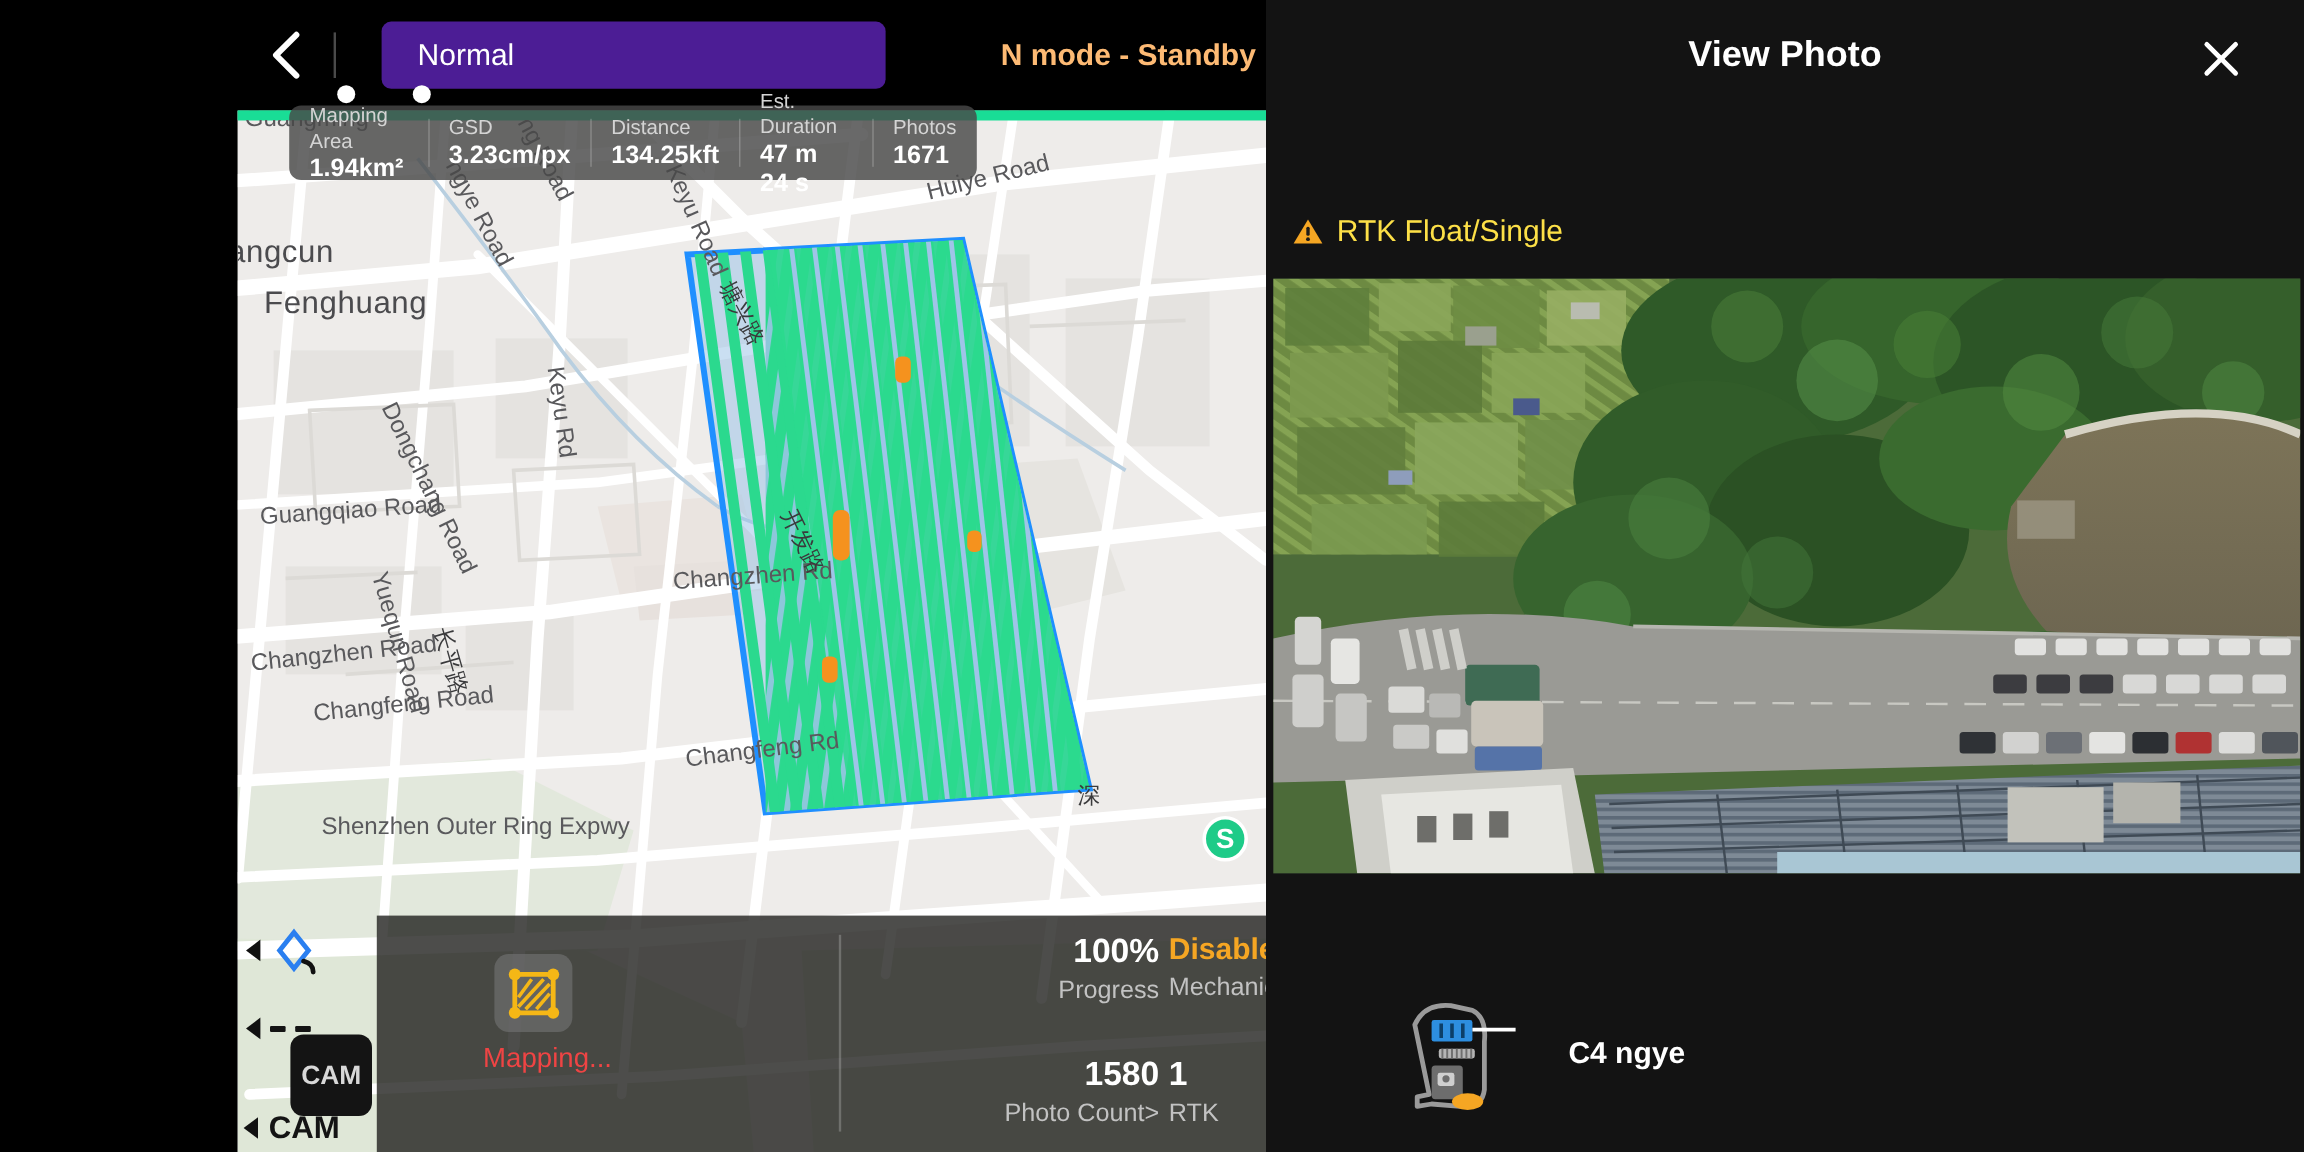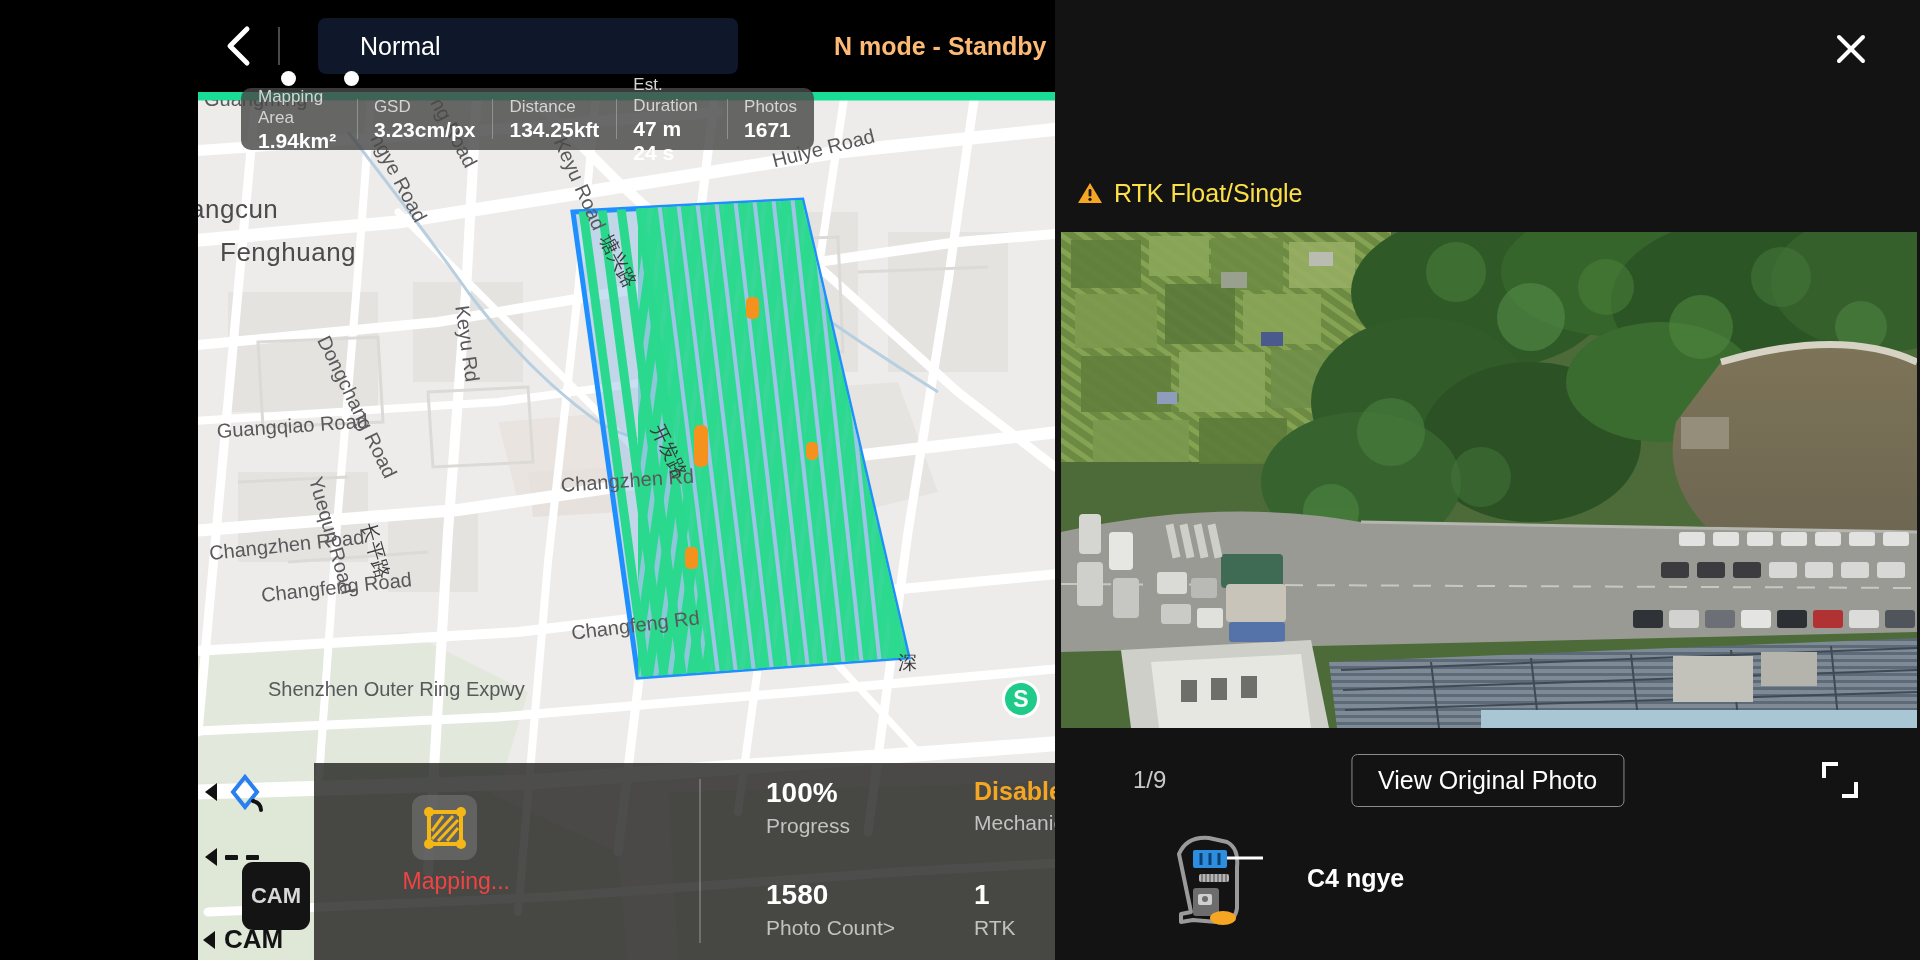--- a/index.html
+++ b/index.html
@@ -13,22 +13,22 @@
 
   
   #left-app { position: absolute; left: 0; top: 0; width: 1055px; height: 960px; background: #000; overflow: hidden; }
 
   
   #topbar { position: absolute; left: 0; top: 0; width: 1055px; height: 92px; background: #000; display: flex; align-items: center; }
   #back-btn { width: 62px; height: 62px; margin-left: 208px; display: flex; align-items: center; justify-content: center; cursor: pointer; }
   #back-btn svg { display: block; }
   #topbar-divider { width: 2px; height: 38px; background: #4a4a4a; margin-left: 8px; }
   #mode-pill {
-    margin-left: 38px; width: 420px; height: 56px; background: #0f172a; border-radius: 8px;
-    display: flex; align-items: center; padding-left: 42px;
+    margin-left: 38px; width: 420px; height: 56px; background: #4c1d95; border-radius: 8px;
+    display: flex; align-items: center; padding-left: 30px;
   }
   #mode-pill .mode-text { color: #ffffff; font-size: 25px; font-weight: 400; }
   #status-text {
     margin-left: 96px; color: #fdba74; font-size: 25px; font-weight: bold; white-space: nowrap;
   }
 
   
   #map-area { position: absolute; left: 198px; top: 92px; width: 857px; height: 868px; overflow: hidden; background: #eceae6; }
   #map-canvas { position: absolute; left: 0; top: 0; width: 857px; height: 868px; }
   #top-green-strip { position: absolute; left: 198px; top: 92px; width: 857px; height: 8px; background: #19dd96; z-index: 26; }
@@ -55,21 +55,21 @@
     background: #1ecb88; border: 3px solid #ffffff; color: #fff; font-size: 23px; font-weight: bold;
     display: flex; align-items: center; justify-content: center; z-index: 28;
   }
 
   
   #telemetry {
     position: absolute; left: 314px; top: 763px; width: 741px; height: 197px;
     background: rgba(32,32,30,0.80); z-index: 24;
   }
   #telemetry .tdivider { position: absolute; left: 385px; top: 16px; width: 2px; height: 164px; background: rgba(255,255,255,0.22); }
-  .tcell { position: absolute; text-align: left; }
+  .tcell { position: absolute; text-align: right; }
   .tcell .tv { color: #ffffff; font-size: 28px; font-weight: bold; line-height: 32px; }
   .tcell .tk { color: #c2c2c2; font-size: 21px; line-height: 26px; margin-top: 4px; }
   .tcell .tv.warn { color: #f5a623; font-size: 25px; line-height: 29px; }
 
   
   #mapping-chip { position: absolute; left: 412px; top: 795px; width: 65px; height: 65px; background: rgba(110,110,110,0.72); border-radius: 12px; z-index: 25; display:flex; align-items:center; justify-content:center;}
   #mapping-label { position: absolute; left: 380px; top: 868px; width: 130px; text-align: right; color: #ef4444; font-size: 23px; z-index: 25; overflow: hidden; white-space: nowrap; }
 
   
   #cam-chip { position: absolute; left: 242px; top: 862px; width: 68px; height: 68px; background: #141414; border-radius: 11px; z-index: 27; display: flex; align-items: center; justify-content: center; }
@@ -355,20 +355,21 @@
         <span class="mode-text">Normal</span>
       </div>
       <div id="status-text">N mode - Standby</div>
     </div>
 
   </div>
 
   <div id="right-panel">
 
     <div id="rp-header">
+      <div id="rp-title">View Photo</div>
       <div id="rp-close">
         <svg width="34" height="34" viewBox="0 0 34 34">
           <line x1="5" y1="5" x2="29" y2="29" stroke="#ffffff" stroke-width="4" stroke-linecap="round"></line>
           <line x1="29" y1="5" x2="5" y2="29" stroke="#ffffff" stroke-width="4" stroke-linecap="round"></line>
         </svg>
       </div>
     </div>
 
     <div id="rtk-warning" style="position:absolute;left:0;top:170px;">
       <svg width="26" height="24" viewBox="0 0 26 24">
@@ -528,30 +529,20 @@
           <line x1="670" y1="418" x2="678" y2="496"></line>
           <line x1="770" y1="414" x2="778" y2="496"></line>
         </g>
         <rect x="612" y="424" width="80" height="46" fill="#c2c2bb"></rect>
         <rect x="700" y="420" width="56" height="34" fill="#b4b4ad"></rect>
 
         <rect x="420" y="478" width="436" height="18" fill="#a9c6d4"></rect>
       </svg>
     </div>
 
-    <div id="photo-controls">
-      <span id="photo-index">1/9</span>
-      <button id="view-original-btn">View Original Photo</button>
-      <div id="fullscreen-btn">
-        <svg width="40" height="40" viewBox="0 0 40 40">
-          <polyline points="4,16 4,4 16,4" fill="none" stroke="#ffffff" stroke-width="4" stroke-linecap="square"></polyline>
-          <polyline points="36,24 36,36 24,36" fill="none" stroke="#ffffff" stroke-width="4" stroke-linecap="square"></polyline>
-        </svg>
-      </div>
-    </div>
 
     <div id="hint-row">
       <div id="dial-illus">
         <svg width="96" height="100" viewBox="0 0 96 100">
           <path d="M8 26 Q16 8 38 10 L56 14 Q68 20 66 40 L66 80 Q64 96 46 94 L22 92 L10 94 L10 86 L20 84 Z" fill="none" stroke="#9a9a9a" stroke-width="4" stroke-linejoin="round"></path>
           <rect x="22" y="22" width="34" height="18" rx="2" fill="#2d8ee0"></rect>
           <g stroke="#0c3f69" stroke-width="3">
             <line x1="30" y1="25" x2="30" y2="37"></line>
             <line x1="39" y1="25" x2="39" y2="37"></line>
             <line x1="48" y1="25" x2="48" y2="37"></line>

